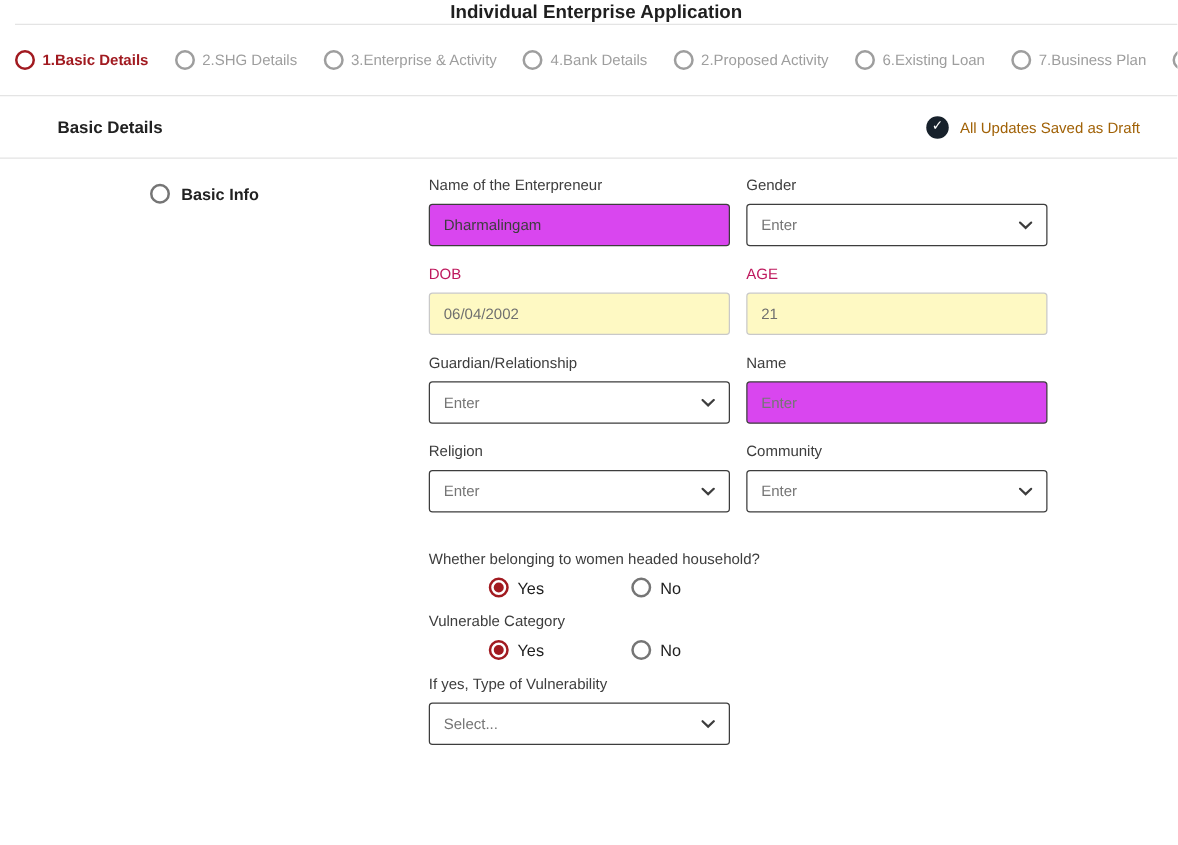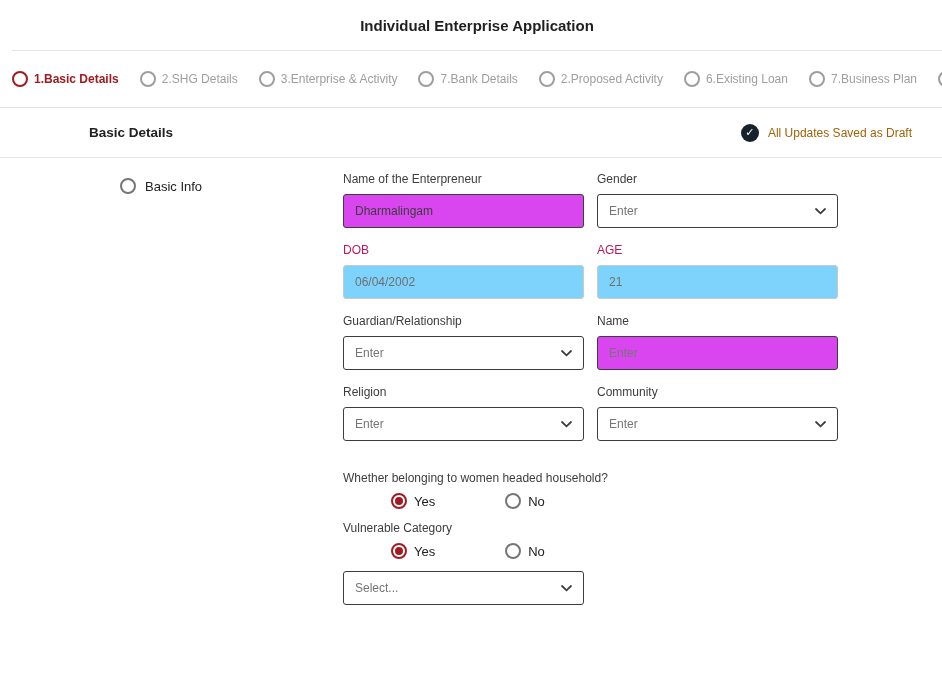--- a/index.html
+++ b/index.html
@@ -5,21 +5,21 @@
   * { box-sizing: border-box; }
   html,body { margin:0; padding:0; background:#fff; }
   body {
     width:942px; height:676px;
     font-family:"Liberation Sans", sans-serif;
     color:#212121; overflow:hidden;
   }
 
   
   .app-header {
-    height:51px; display:flex; align-items:center; justify-content:center;
+    height:20px; display:flex; align-items:center; justify-content:center;
     border-bottom:1px solid #e4e4e4;
     margin-left:12px;
   }
   .app-title { font-size:15px; font-weight:bold; color:#1f1f1f; }
 
   
   .stepper {
     display:flex; align-items:center; gap:21px;
     padding:20px 8px 20px 12px;
     border-bottom:1px solid #e4e4e4;
@@ -33,34 +33,34 @@
   .step-label { font-size:12px; color:#9e9e9e; }
   .step.active .step-circle { border-color:#a11a20; }
   .step.active .step-label { color:#a11a20; font-weight:bold; }
 
   
   .section-bar {
     height:50px; display:flex; align-items:center; justify-content:space-between;
     padding:0 30px 0 46px;
     border-bottom:1px solid #e4e4e4;
   }
-  .section-title { font-size:13.5px; font-weight:bold; color:#212121;margin-left:43px; }
+  .section-title { font-size:13.5px; font-weight:bold; color:#212121; }
   .saved-status { display:flex; align-items:center; gap:9px; }
   .saved-icon {
     width:18px; height:18px; border-radius:50%; background:#17212b; color:#fff;
     display:flex; align-items:center; justify-content:center;
     font-size:11px; line-height:1;
   }
   .saved-text { font-size:12px; color:#a16207; }
 
   
   .content { display:flex; padding-top:14px; }
   .left-pane { width:343px; padding-left:120px; padding-top:6px; flex:0 0 auto; }
   .radio-row { display:flex; align-items:center; gap:9px; cursor:pointer; }
-  .radio-row .opt-label { font-size:13px; color:#212121; }
+  .radio-row .opt-label { font-size:13px; color:#212121;font-weight:bold; }
 
   .radio {
     width:16px; height:16px; border-radius:50%;
     border:2px solid #757575; background:#fff; position:relative; flex:0 0 auto;
   }
   .radio.checked { border-color:#a11a20; }
   .radio.checked::after {
     content:""; position:absolute; inset:2px; border-radius:50%; background:#a11a20;
   }
 
@@ -71,21 +71,21 @@
   .field-label { display:block; font-size:12px; color:#3d3d3d; margin-bottom:8px; }
   .field-label.dim { color:#be185d; }
 
   .text-input {
     width:100%; height:34px; border:1px solid #3d3d3d; border-radius:3px;
     padding:0 11px; font-size:12px; color:#3d3d3d; background:#d946ef;
     font-family:"Liberation Sans", sans-serif; outline:none;
   }
   .text-input::placeholder { color:#757575; }
   .text-input:disabled {
-    background:#7dd3fc; border-color:#c9c9c9; color:#6f6f6f;
+    background:#fef9c3; border-color:#c9c9c9; color:#6f6f6f;
   }
 
   .select {
     width:100%; height:34px; border:1px solid #3d3d3d; border-radius:3px;
     display:flex; align-items:center; justify-content:space-between;
     padding:0 11px; font-size:12px; color:#757575; background:#fff; cursor:pointer;
   }
   .chevron { display:flex; align-items:center; }
 
   .radio-group { display:flex; align-items:center; gap:22px; margin-top:2px; }
@@ -107,21 +107,21 @@
   <div class="step">
     <span class="step-circle"></span>
     <span class="step-label">2.SHG Details</span>
   </div>
   <div class="step">
     <span class="step-circle"></span>
     <span class="step-label">3.Enterprise &amp; Activity</span>
   </div>
   <div class="step">
     <span class="step-circle"></span>
-    <span class="step-label">7.Bank Details</span>
+    <span class="step-label">4.Bank Details</span>
   </div>
   <div class="step">
     <span class="step-circle"></span>
     <span class="step-label">2.Proposed Activity</span>
   </div>
   <div class="step">
     <span class="step-circle"></span>
     <span class="step-label">6.Existing Loan</span>
   </div>
   <div class="step">
@@ -245,20 +245,21 @@
           <span class="opt-label">Yes</span>
         </span>
         <span class="radio-option">
           <span class="radio"></span>
           <span class="opt-label">No</span>
         </span>
       </div>
     </div>
 
     <div class="field">
+      <label class="field-label">If yes, Type of Vulnerability</label>
       <div class="select">
         <span>Select...</span>
         <span class="chevron">
           <svg width="11" height="7" viewBox="0 0 11 7">
               <path d="M1 1l4.5 4.3L10 1" stroke="#3d3d3d" stroke-width="1.8" fill="none" stroke-linecap="round"></path>
             </svg>
         </span>
       </div>
     </div>
 

